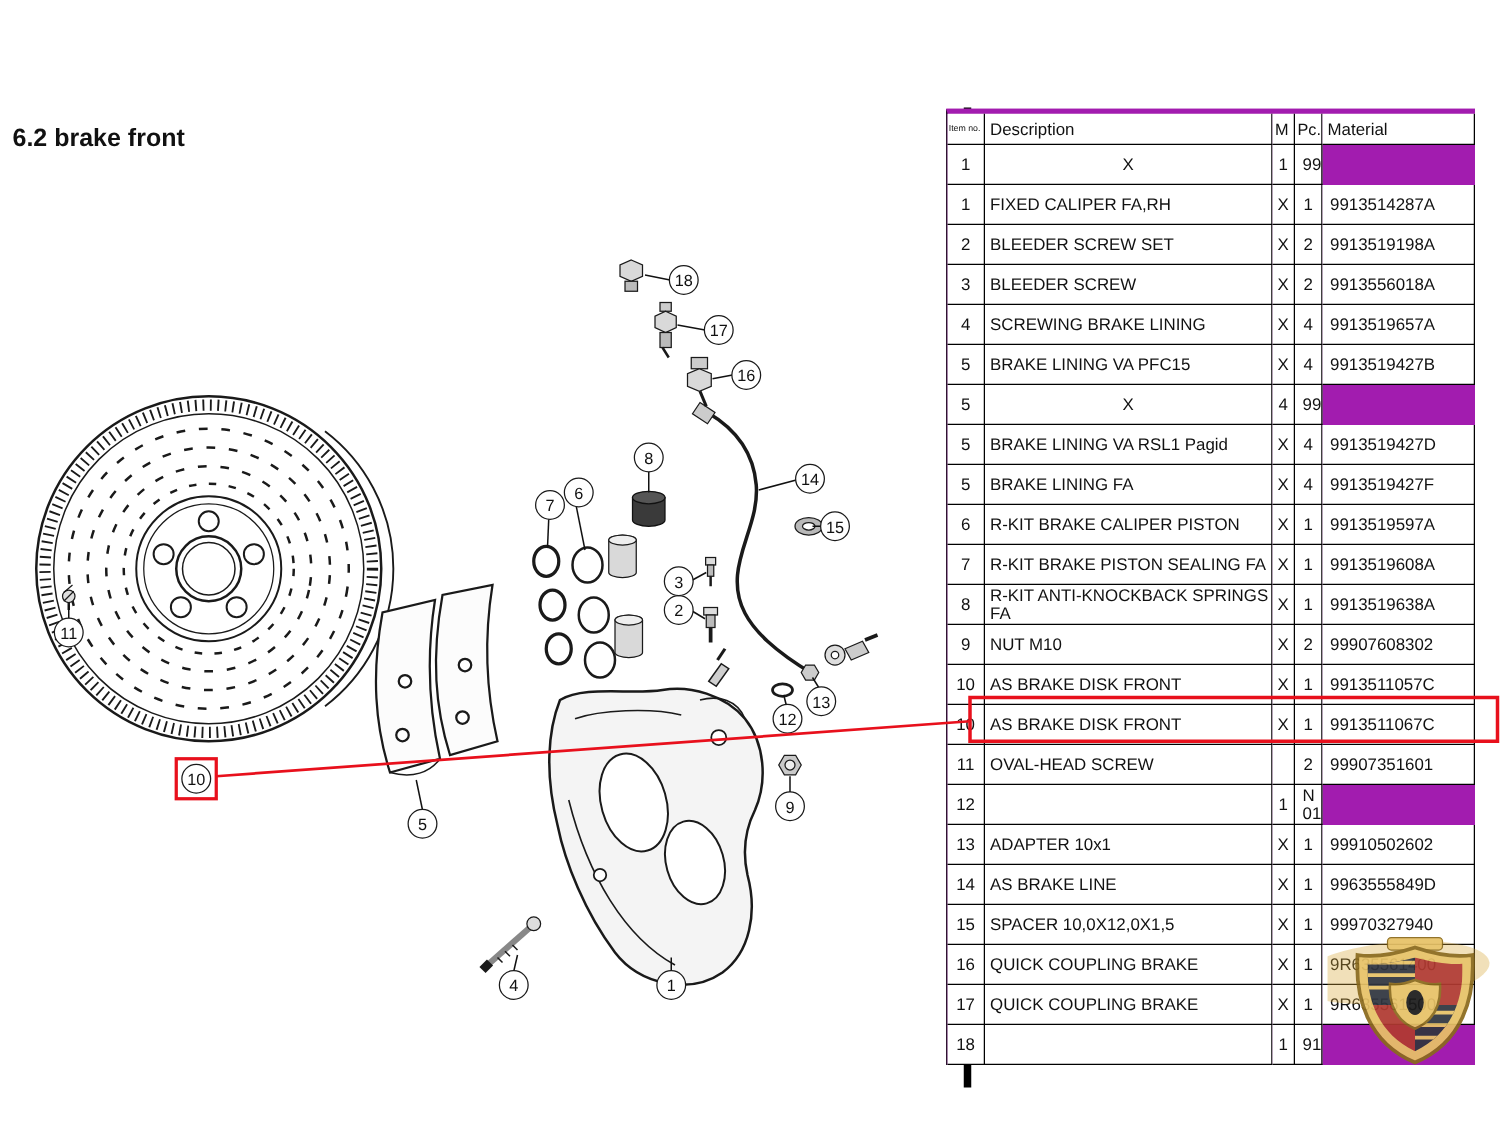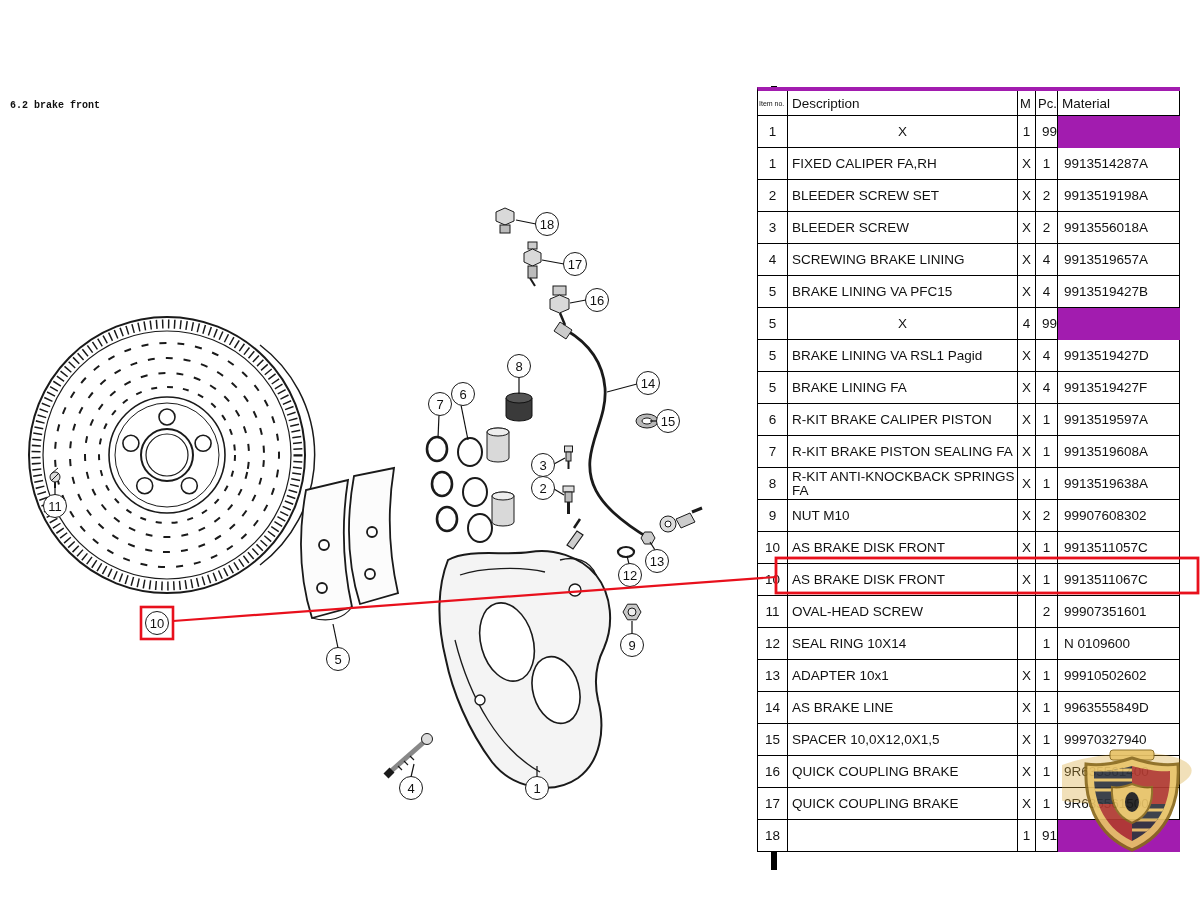--- a/index.html
+++ b/index.html
@@ -1,18 +1,18 @@
 <!DOCTYPE html>
 <html><head>
 <meta charset="utf-8">
 <style>
   *{margin:0;padding:0;box-sizing:border-box}
   html,body{width:1200px;height:900px}
   body{position:relative;background:#fff;font-family:"Liberation Sans",sans-serif;color:#111;overflow:hidden;--hl:#e8101c}
-  .section-title{position:absolute;left:10px;top:100px;font-family:Liberation Mono, monospace;font-size:10px;font-weight:bold}
+  .section-title{position:absolute;left:10px;top:100px;font-family:Liberation Sans, sans-serif;font-size:20px;font-weight:bold}
   #diagram{position:absolute;left:0;top:0;z-index:1}
   #callout-layer{position:absolute;inset:0;z-index:3;pointer-events:none}
   .callout{position:absolute;width:24px;height:24px;border:1.5px solid #1a1a1a;border-radius:50%;background:#fff;
            display:flex;align-items:center;justify-content:center;font-size:13px;pointer-events:auto}
   .vbar{position:absolute;left:771px;top:86px;width:6px;height:784px;background:#000;z-index:2}
   .ptable{position:absolute;left:757px;top:87px;width:423px;border-top:4px solid #a21caf;border-left:1px solid #000;background:#a21caf;z-index:2}
   .thead-row{display:grid;grid-template-columns:30px 230px 18px 22px 1fr;height:25px}
   .tr{display:grid;grid-template-columns:30px 230px 18px 22px 1fr;height:32px}
   .th,.td{border-right:1px solid #000;border-bottom:1px solid #000;display:flex;align-items:center;overflow:hidden;background:#fff}
   .th{font-size:13.5px;padding-left:4px}
@@ -311,21 +311,20 @@
       </div>
       <div class="tr">
         <div class="td td-item">11</div>
         <div class="td td-description">OVAL-HEAD SCREW</div>
         <div class="td td-m"></div>
         <div class="td td-pc">2</div>
         <div class="td td-material">99907351601</div>
       </div>
       <div class="tr">
         <div class="td td-item">12</div>
-        <div class="td td-description">SEAL RING 10X14</div>
         <div class="td td-m"></div>
         <div class="td td-pc">1</div>
         <div class="td td-material">N 0109600</div>
       </div>
       <div class="tr">
         <div class="td td-item">13</div>
         <div class="td td-description">ADAPTER 10x1</div>
         <div class="td td-m">X</div>
         <div class="td td-pc">1</div>
         <div class="td td-material">99910502602</div>

